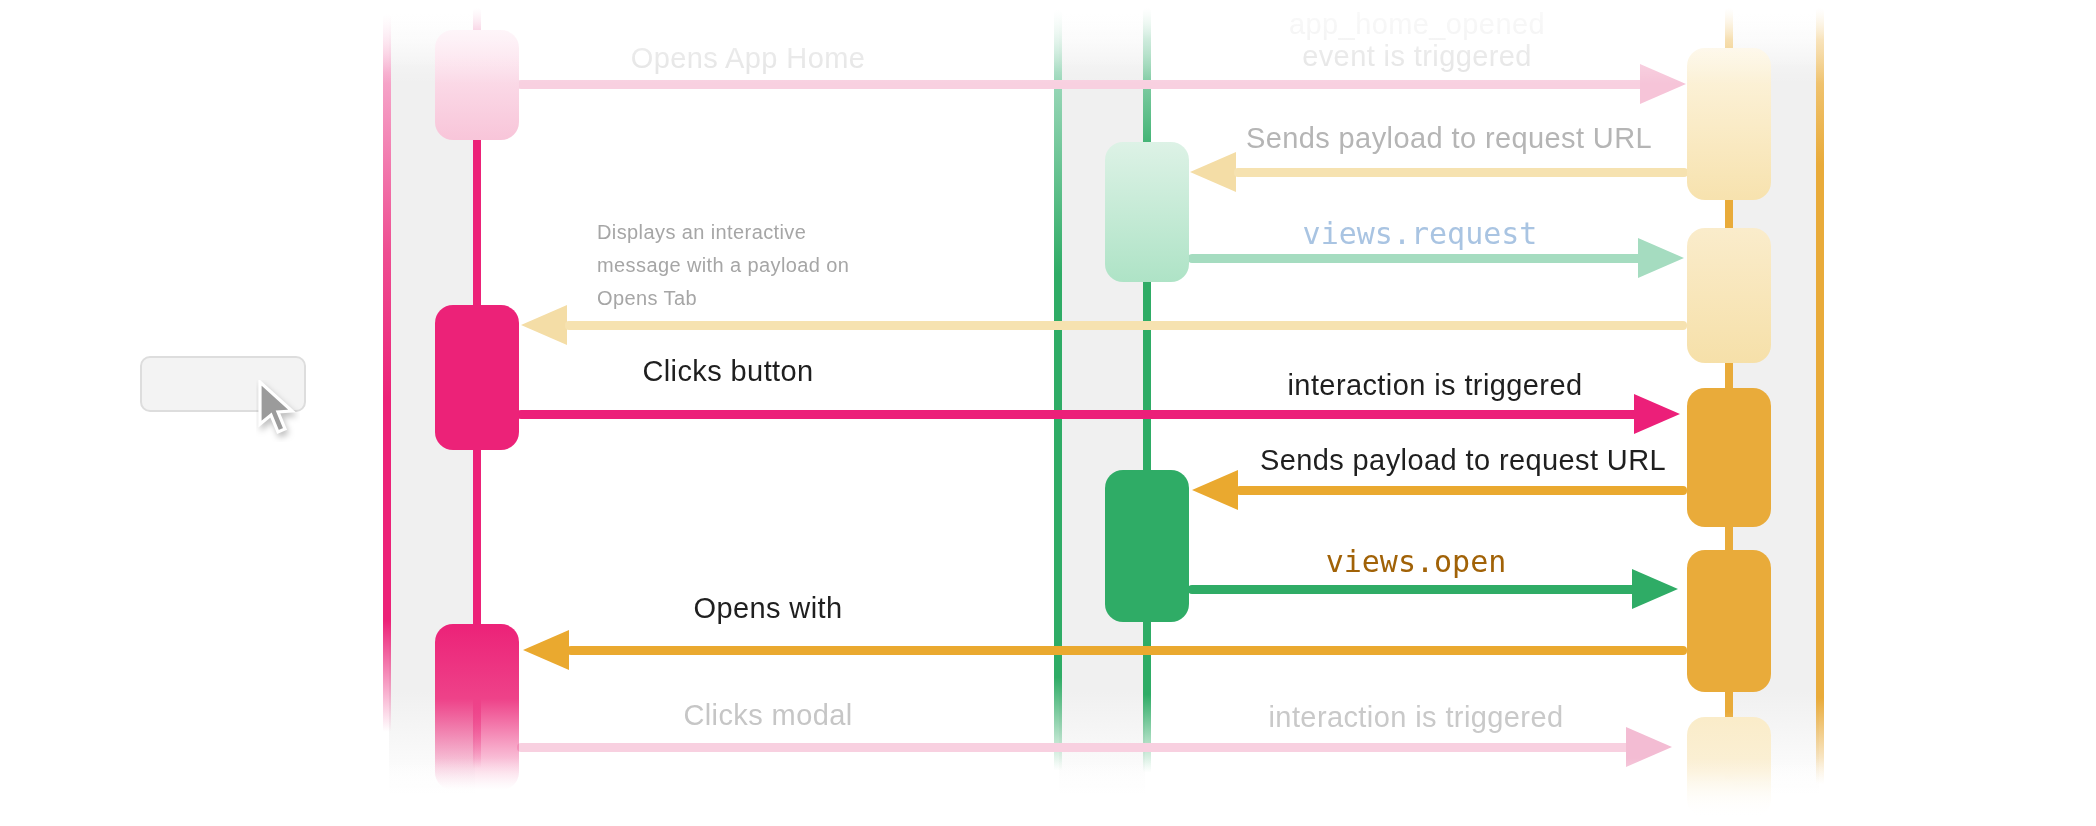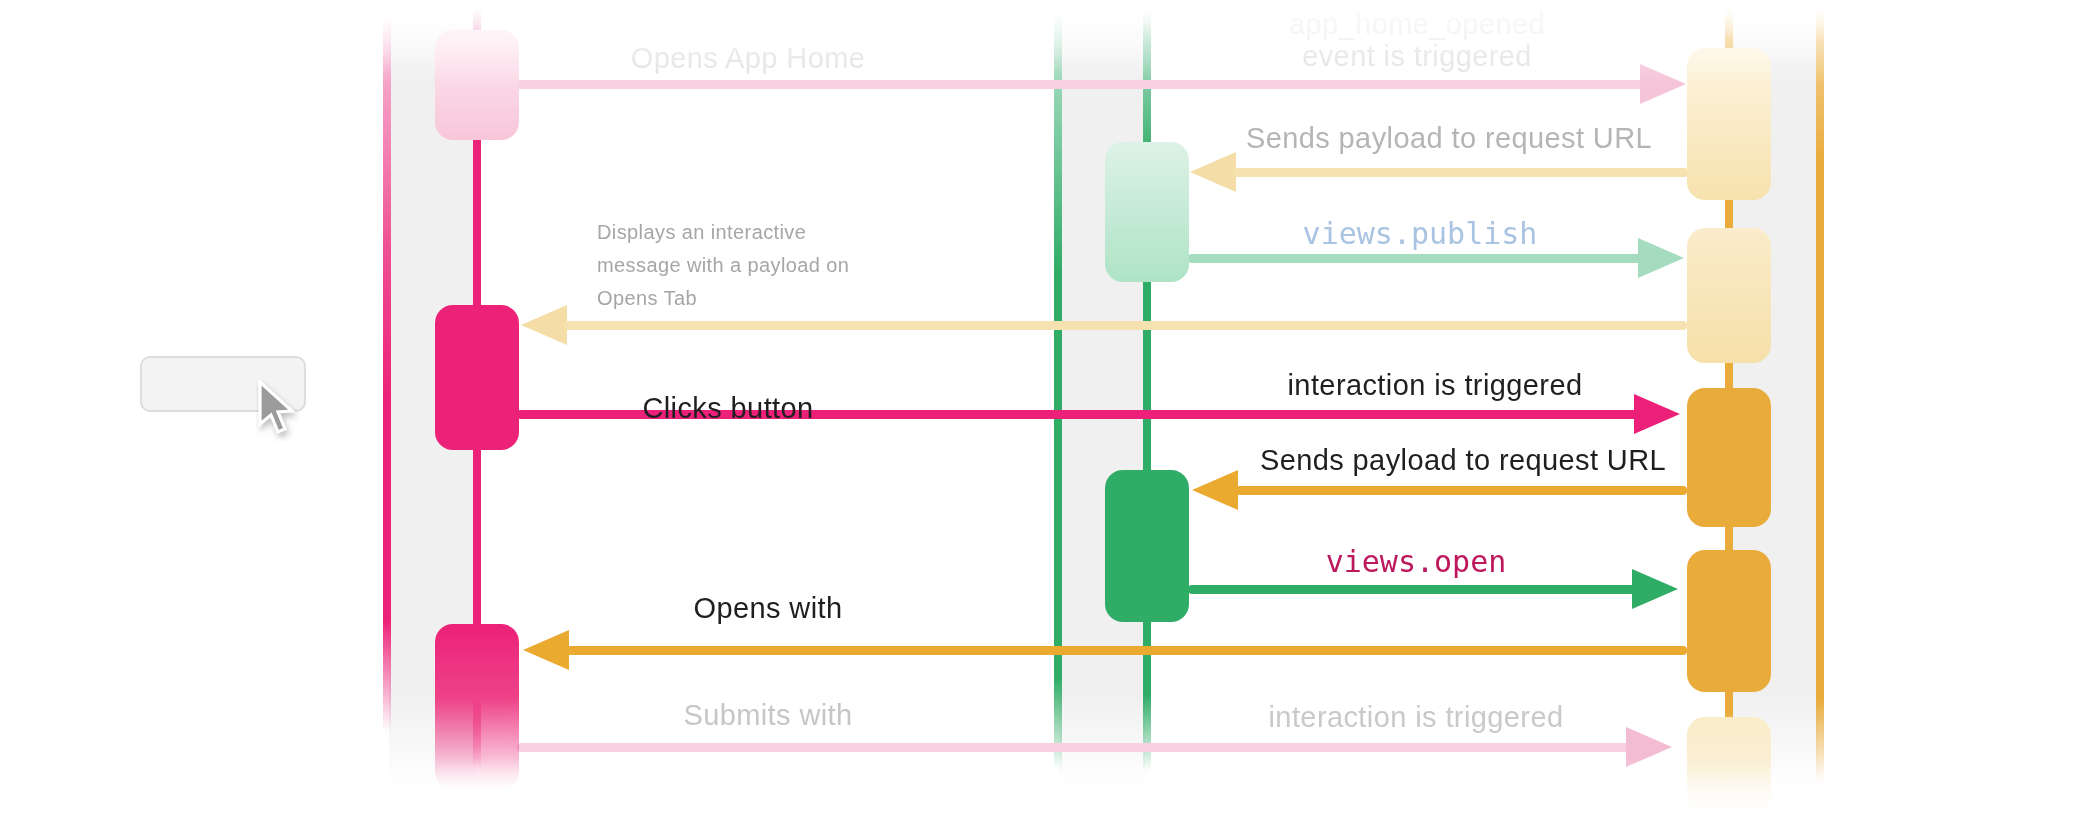--- a/index.html
+++ b/index.html
@@ -92,38 +92,38 @@
   <div class="abox" style="left:1687px;top:388px;height:139px;background:#e9ab3a"></div>
   <div class="abox" style="left:1687px;top:550px;height:142px;background:#e9ab3a"></div>
   <div class="abox" style="left:1687px;top:717px;height:100px;background:linear-gradient(to bottom,#faecc9 0%,#fbf0d6 55%,rgba(255,255,255,0) 100%)"></div>
 
   <div class="lbl vfaint" style="left:518px;top:42px">Opens App Home</div>
   <div class="lbl vfaint" style="left:1187px;top:8px;color:#ececec">app_home_opened</div>
   <div class="lbl vfaint" style="left:1187px;top:40px">event is triggered</div>
 
   <div class="lbl" style="left:1219px;top:122px;color:#b5b5b5">Sends payload to request URL</div>
 
-  <div class="lbl mono" style="left:1190px;top:216px;color:#a9c4e2">views.publish</div>
+  <div class="lbl mono" style="left:1190px;top:216px;color:#a9c4e2">views.request</div>
 
   <div style="position:absolute;left:597px;top:216px;width:420px;font-size:20px;line-height:33px;color:#a6a6a6;letter-spacing:0.4px">
     <div>Displays an interactive</div>
     <div>message with a payload on</div>
     <div>Opens Tab</div>
   </div>
 
-  <div class="lbl dark" style="left:498px;top:392px">Clicks button</div>
+  <div class="lbl dark" style="left:498px;top:355px">Clicks button</div>
   <div class="lbl dark" style="left:1205px;top:369px">interaction is triggered</div>
 
   <div class="lbl dark" style="left:1233px;top:444px">Sends payload to request URL</div>
 
-  <div class="lbl mono" style="left:1186px;top:544px;color:#be185d">views.open</div>
+  <div class="lbl mono" style="left:1186px;top:544px;color:#a16207">views.open</div>
 
   <div class="lbl dark" style="left:538px;top:592px">Opens with</div>
 
-  <div class="lbl faint" style="left:538px;top:699px;color:#c6c6c6">Submits with</div>
+  <div class="lbl faint" style="left:538px;top:699px;color:#c6c6c6">Clicks modal</div>
   <div class="lbl faint" style="left:1186px;top:701px;color:#c9c9c9">interaction is triggered</div>
 
   <div id="cursor-button"></div>
   <div id="cursor-icon">
     <svg width="44" height="62" viewBox="0 0 22 31">
       <path d="M2 1 L2 22 L7.5 17.5 L11 26 L14.5 24.5 L11 16 L18 15.5 Z" fill="#9b9b9b" stroke="#ffffff" stroke-width="1.6" style="filter:drop-shadow(1px 2px 1.5px rgba(0,0,0,0.25))"></path>
     </svg>
   </div>
 
   <div class="fade-top"></div>

